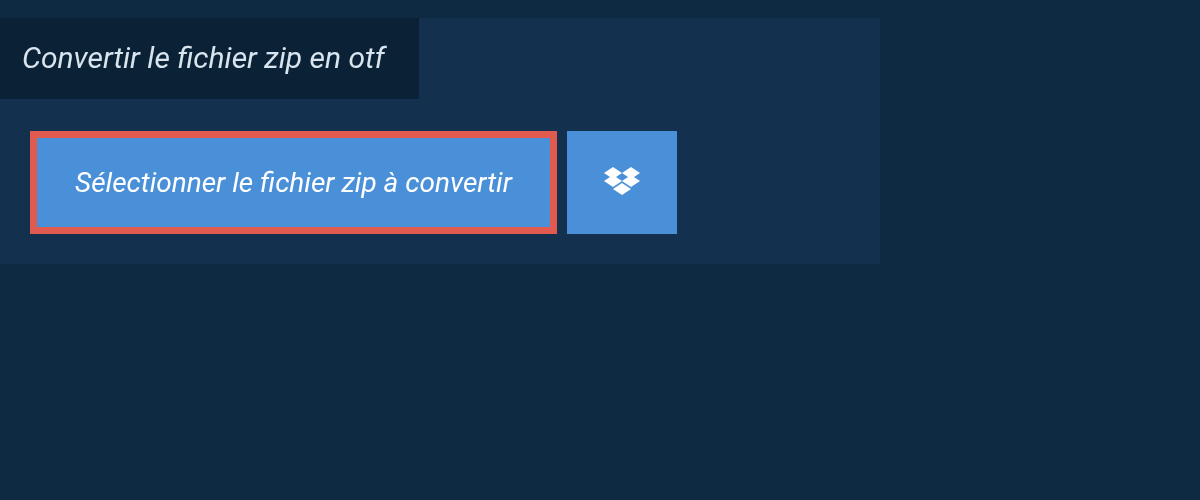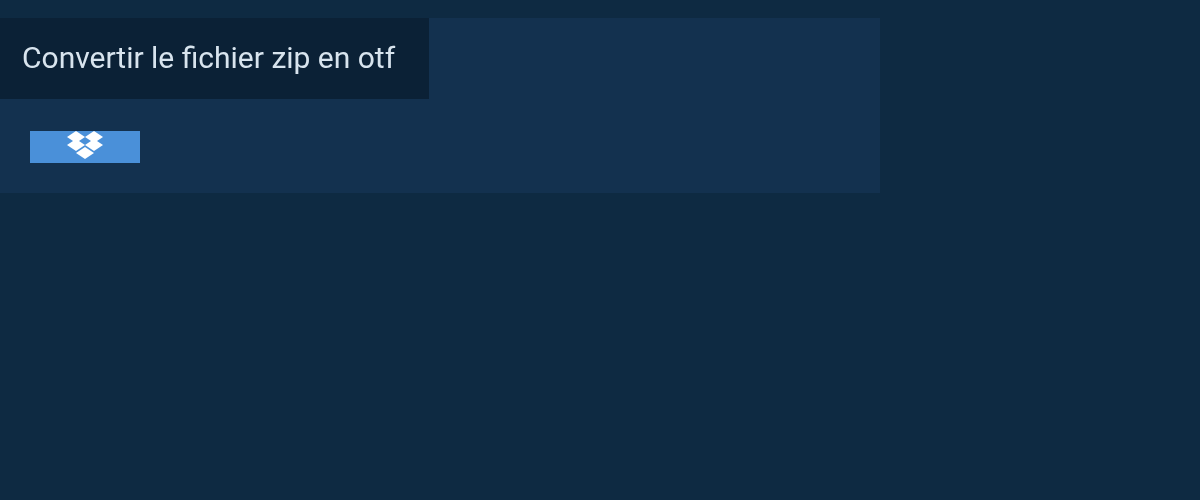--- a/index.html
+++ b/index.html
@@ -12,20 +12,21 @@
       height: 500px;
       background-color: #0e2a42;
       font-family: -apple-system, BlinkMacSystemFont, "Segoe UI", Roboto, Arial, sans-serif;
       overflow: hidden;
     }
     .panel {
       background-color: #13314f;
       margin: 18px 0 0 0;
       width: 880px;
       padding-bottom: 30px;
+      font-style: italic;
     }
     .tab {
       background-color: #0b2136;
       display: inline-block;
       padding: 22px 34px 24px 22px;
       color: #d8e4ee;
       font-size: 30px;
       font-weight: 400;
     }
     .button-row {
@@ -62,20 +63,23 @@
     }
   </style>
 </head>
 <body>
 
 <div class="panel">
   <div class="tab">
     <span>Convertir le fichier zip en otf</span>
   </div>
   <div class="button-row">
+    <div class="select-button">
+      <span>Sélectionner le fichier zip à convertir</span>
+    </div>
     <div class="dropbox-button">
       <svg class="dropbox-icon" viewBox="0 0 36 32">
         <path d="M9 0 L18 6 L9 12 L0 6 Z"></path>
         <path d="M27 0 L36 6 L27 12 L18 6 Z"></path>
         <path d="M0 14 L9 8 L18 14 L9 20 Z"></path>
         <path d="M18 14 L27 8 L36 14 L27 20 Z"></path>
         <path d="M9 22 L18 16 L27 22 L18 28 Z"></path>
       </svg>
     </div>
   </div>

